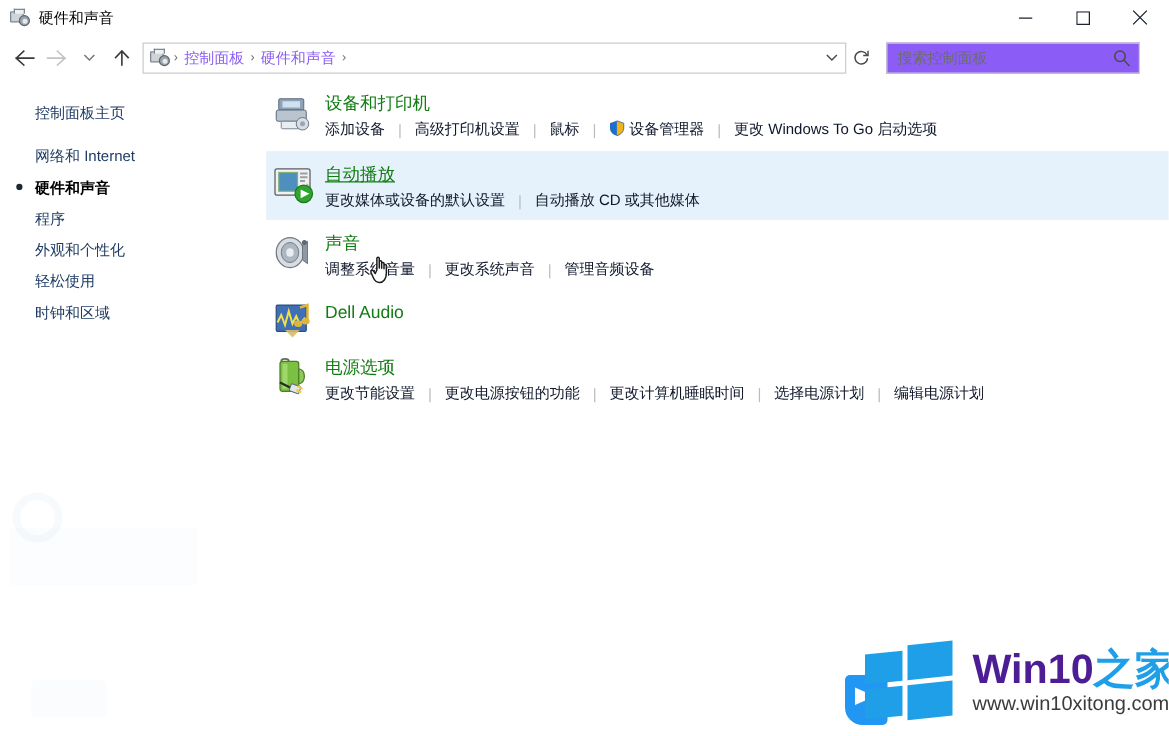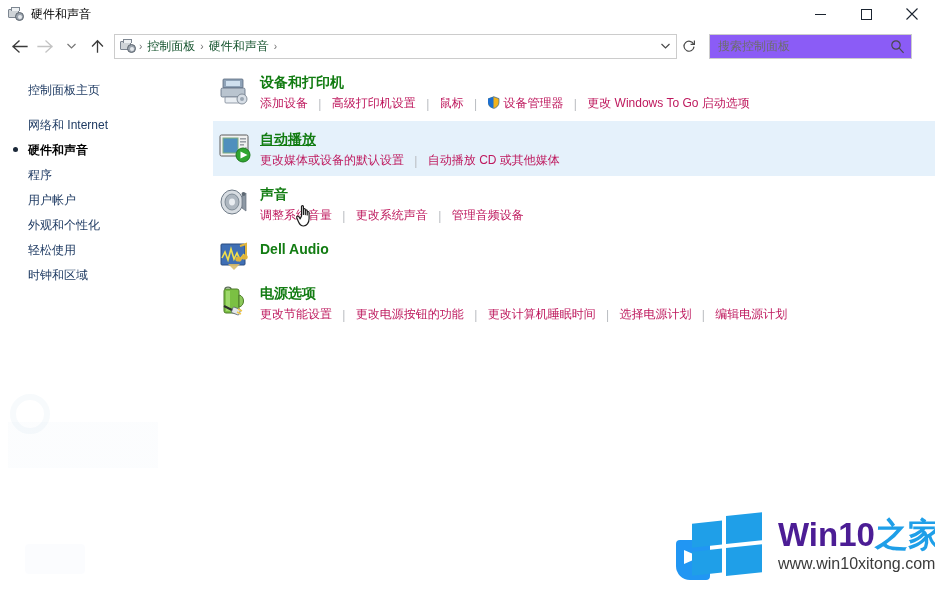--- a/index.html
+++ b/index.html
@@ -90,21 +90,21 @@
     background: #ffffff;
     display: flex; align-items: center;
     flex: none;
   }
   .addr-icon {
     width: 16px; height: 16px;
     margin-left: 5px; margin-right: 2px;
     position: relative; flex: none;
   }
   .crumb {
-    font-size: 12px; color: #14532d;
+    font-size: 12px; color: #8b5cf6;
     padding: 0 4px; line-height: 23px; white-space: nowrap;
   }
   .crumb-sep {
     color: #6d6d6d; font-size: 10px;
     padding: 0 1px; line-height: 23px;
   }
   .addr-drop {
     position: absolute; right: 2px; top: 0;
     width: 18px; height: 23px;
     display: flex; align-items: center; justify-content: center;
@@ -180,32 +180,32 @@
   }
   .section.highlight { background: #e5f1fb; }
   .sec-icon {
     position: absolute; left: 5px; top: 9px;
     width: 34px; height: 34px;
   }
   .sec-body { margin-left: 47px; padding-right: 10px; }
   .sec-title {
     font-size: 14px; color: #127c12;
     line-height: 19px; white-space: nowrap;
-    display: inline-block; cursor: default; font-weight: bold;
+    display: inline-block; cursor: default;
   }
   .sec-title.hovered {
     text-decoration: underline;
   }
   .sec-links {
     margin-top: 2px;
     font-size: 12px; line-height: 18px;
     white-space: nowrap;
   }
   .sec-links a {
-    color: #be185d; text-decoration: none; cursor: default;
+    color: #0f172a; text-decoration: none; cursor: default;
   }
   .link-sep {
     display: inline-block;
     color: #b9bcc0; margin: 0 7px;
     transform: translateY(1px);
   }
   .shield {
     display: inline-block; vertical-align: -2px;
     margin-right: 3px;
   }
@@ -377,21 +377,20 @@
     <div class="ghost ghost-1"></div>
     <div class="ghost ghost-2"></div>
     <div class="ghost ghost-3"></div>
 
     <div class="sidebar">
       <div class="side-home">控制面板主页</div>
       <div class="side-list">
         <div class="side-item">网络和 Internet</div>
         <div class="side-item current">硬件和声音</div>
         <div class="side-item">程序</div>
-        <div class="side-item">用户帐户</div>
         <div class="side-item">外观和个性化</div>
         <div class="side-item">轻松使用</div>
         <div class="side-item">时钟和区域</div>
       </div>
     </div>
 
     <div class="main">
 
       <div class="section">
         <div class="sec-icon">

